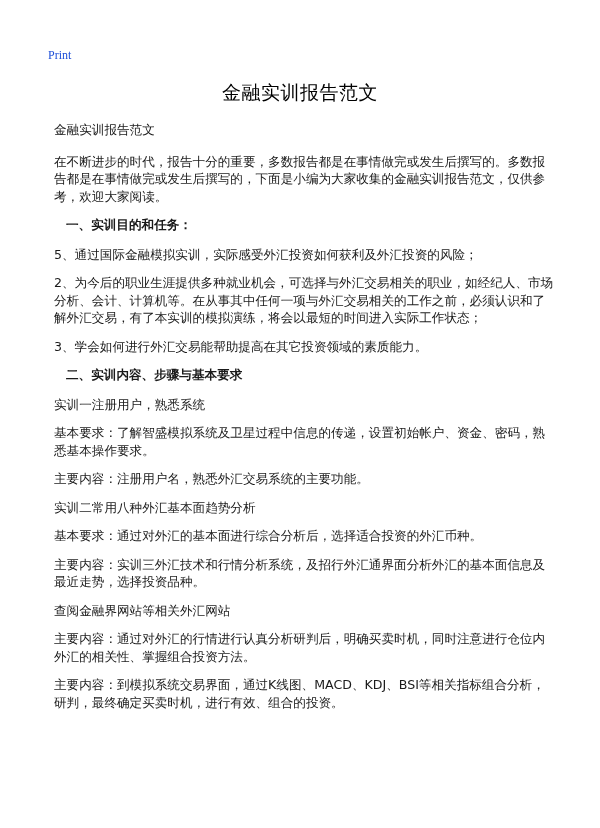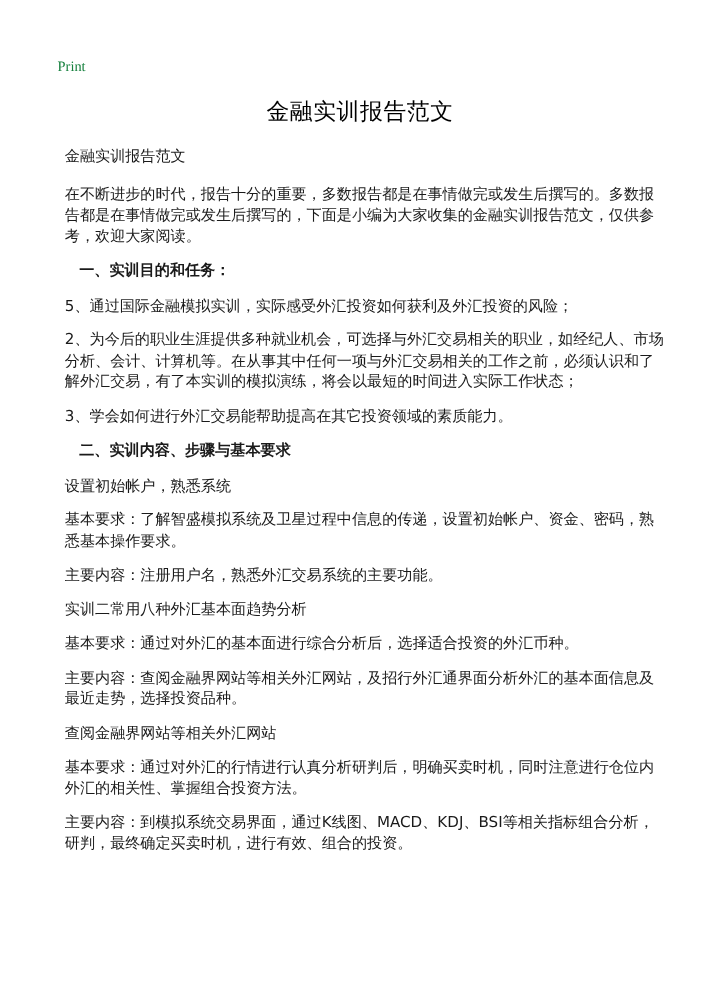--- a/index.html
+++ b/index.html
@@ -4,21 +4,21 @@
 <style>
   html, body { margin: 0; padding: 0; background: #ffffff; }
   body {
     width: 600px; height: 828px; overflow: hidden; position: relative;
     font-family: "DejaVu Sans", "Liberation Sans", sans-serif;
     color: #111111;
   }
   .print-label {
     position: absolute; left: 48px; top: 48px;
     font-family: "Liberation Serif", "DejaVu Serif", serif;
-    font-size: 12px; color: #15803d;
+    font-size: 12px; color: #1d4ed8;
   }
   .doc-title {
     position: absolute; left: 0; width: 600px; top: 80px;
     text-align: center; font-size: 19px; color: #000;
     letter-spacing: 0.5px;
   }
   .content {
     position: absolute; left: 54px; top: 121px; width: 500px;
     font-size: 12.6px; line-height: 17.5px; color: #1a1a1a;
   }
@@ -38,24 +38,24 @@
   <p class="subtitle">金融实训报告范文</p>
   <p>在不断进步的时代，报告十分的重要，多数报告都是在事情做完或发生后撰写的。多数报告都是在事情做完或发生后撰写的，下面是小编为大家收集的金融实训报告范文，仅供参考，欢迎大家阅读。</p>
 
   <h2>一、实训目的和任务：</h2>
   <p>5、通过国际金融模拟实训，实际感受外汇投资如何获利及外汇投资的风险；</p>
   <p>2、为今后的职业生涯提供多种就业机会，可选择与外汇交易相关的职业，如经纪人、市场分析、会计、计算机等。在从事其中任何一项与外汇交易相关的工作之前，必须认识和了解外汇交易，有了本实训的模拟演练，将会以最短的时间进入实际工作状态；</p>
   <p>3、学会如何进行外汇交易能帮助提高在其它投资领域的素质能力。</p>
 
   <h2>二、实训内容、步骤与基本要求</h2>
 
-  <p>设置初始帐户，熟悉系统</p>
+  <p>实训一注册用户，熟悉系统</p>
   <p>基本要求：了解智盛模拟系统及卫星过程中信息的传递，设置初始帐户、资金、密码，熟悉基本操作要求。</p>
   <p>主要内容：注册用户名，熟悉外汇交易系统的主要功能。</p>
 
   <p>实训二常用八种外汇基本面趋势分析</p>
   <p>基本要求：通过对外汇的基本面进行综合分析后，选择适合投资的外汇币种。</p>
-  <p>主要内容：查阅金融界网站等相关外汇网站，及招行外汇通界面分析外汇的基本面信息及最近走势，选择投资品种。</p>
+  <p>主要内容：实训三外汇技术和行情分析系统，及招行外汇通界面分析外汇的基本面信息及最近走势，选择投资品种。</p>
 
   <p>查阅金融界网站等相关外汇网站</p>
-  <p>基本要求：通过对外汇的行情进行认真分析研判后，明确买卖时机，同时注意进行仓位内外汇的相关性、掌握组合投资方法。</p>
+  <p>主要内容：通过对外汇的行情进行认真分析研判后，明确买卖时机，同时注意进行仓位内外汇的相关性、掌握组合投资方法。</p>
   <p>主要内容：到模拟系统交易界面，通过K线图、MACD、KDJ、BSI等相关指标组合分析，研判，最终确定买卖时机，进行有效、组合的投资。</p>
 </div>
 
 </body></html>

